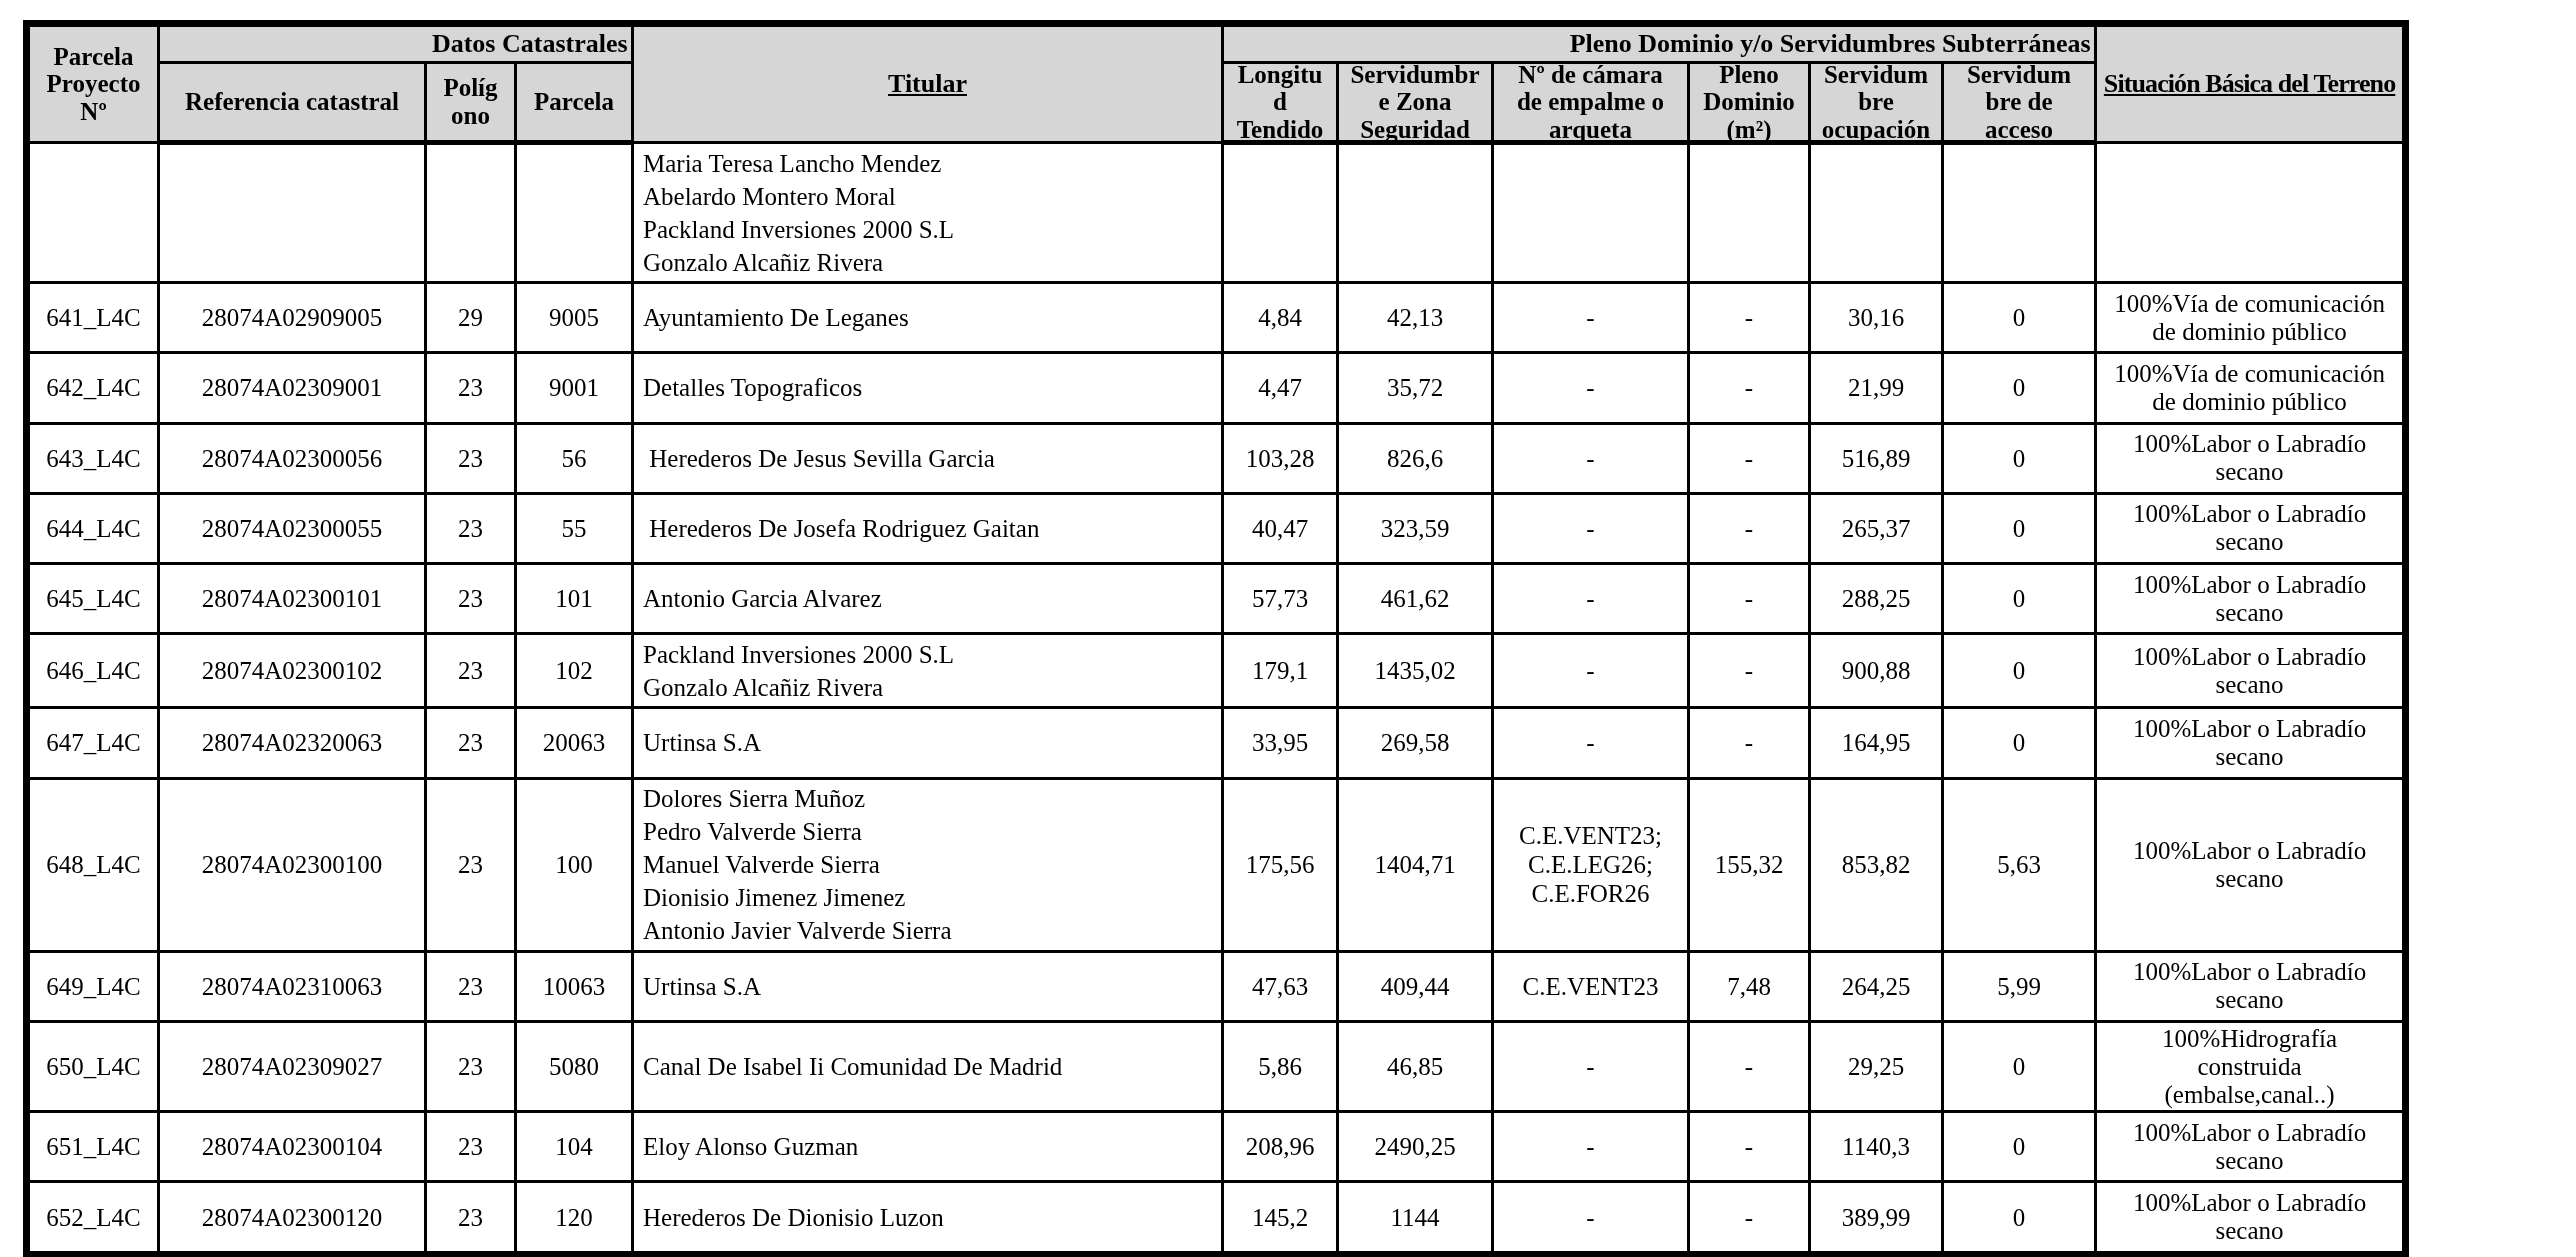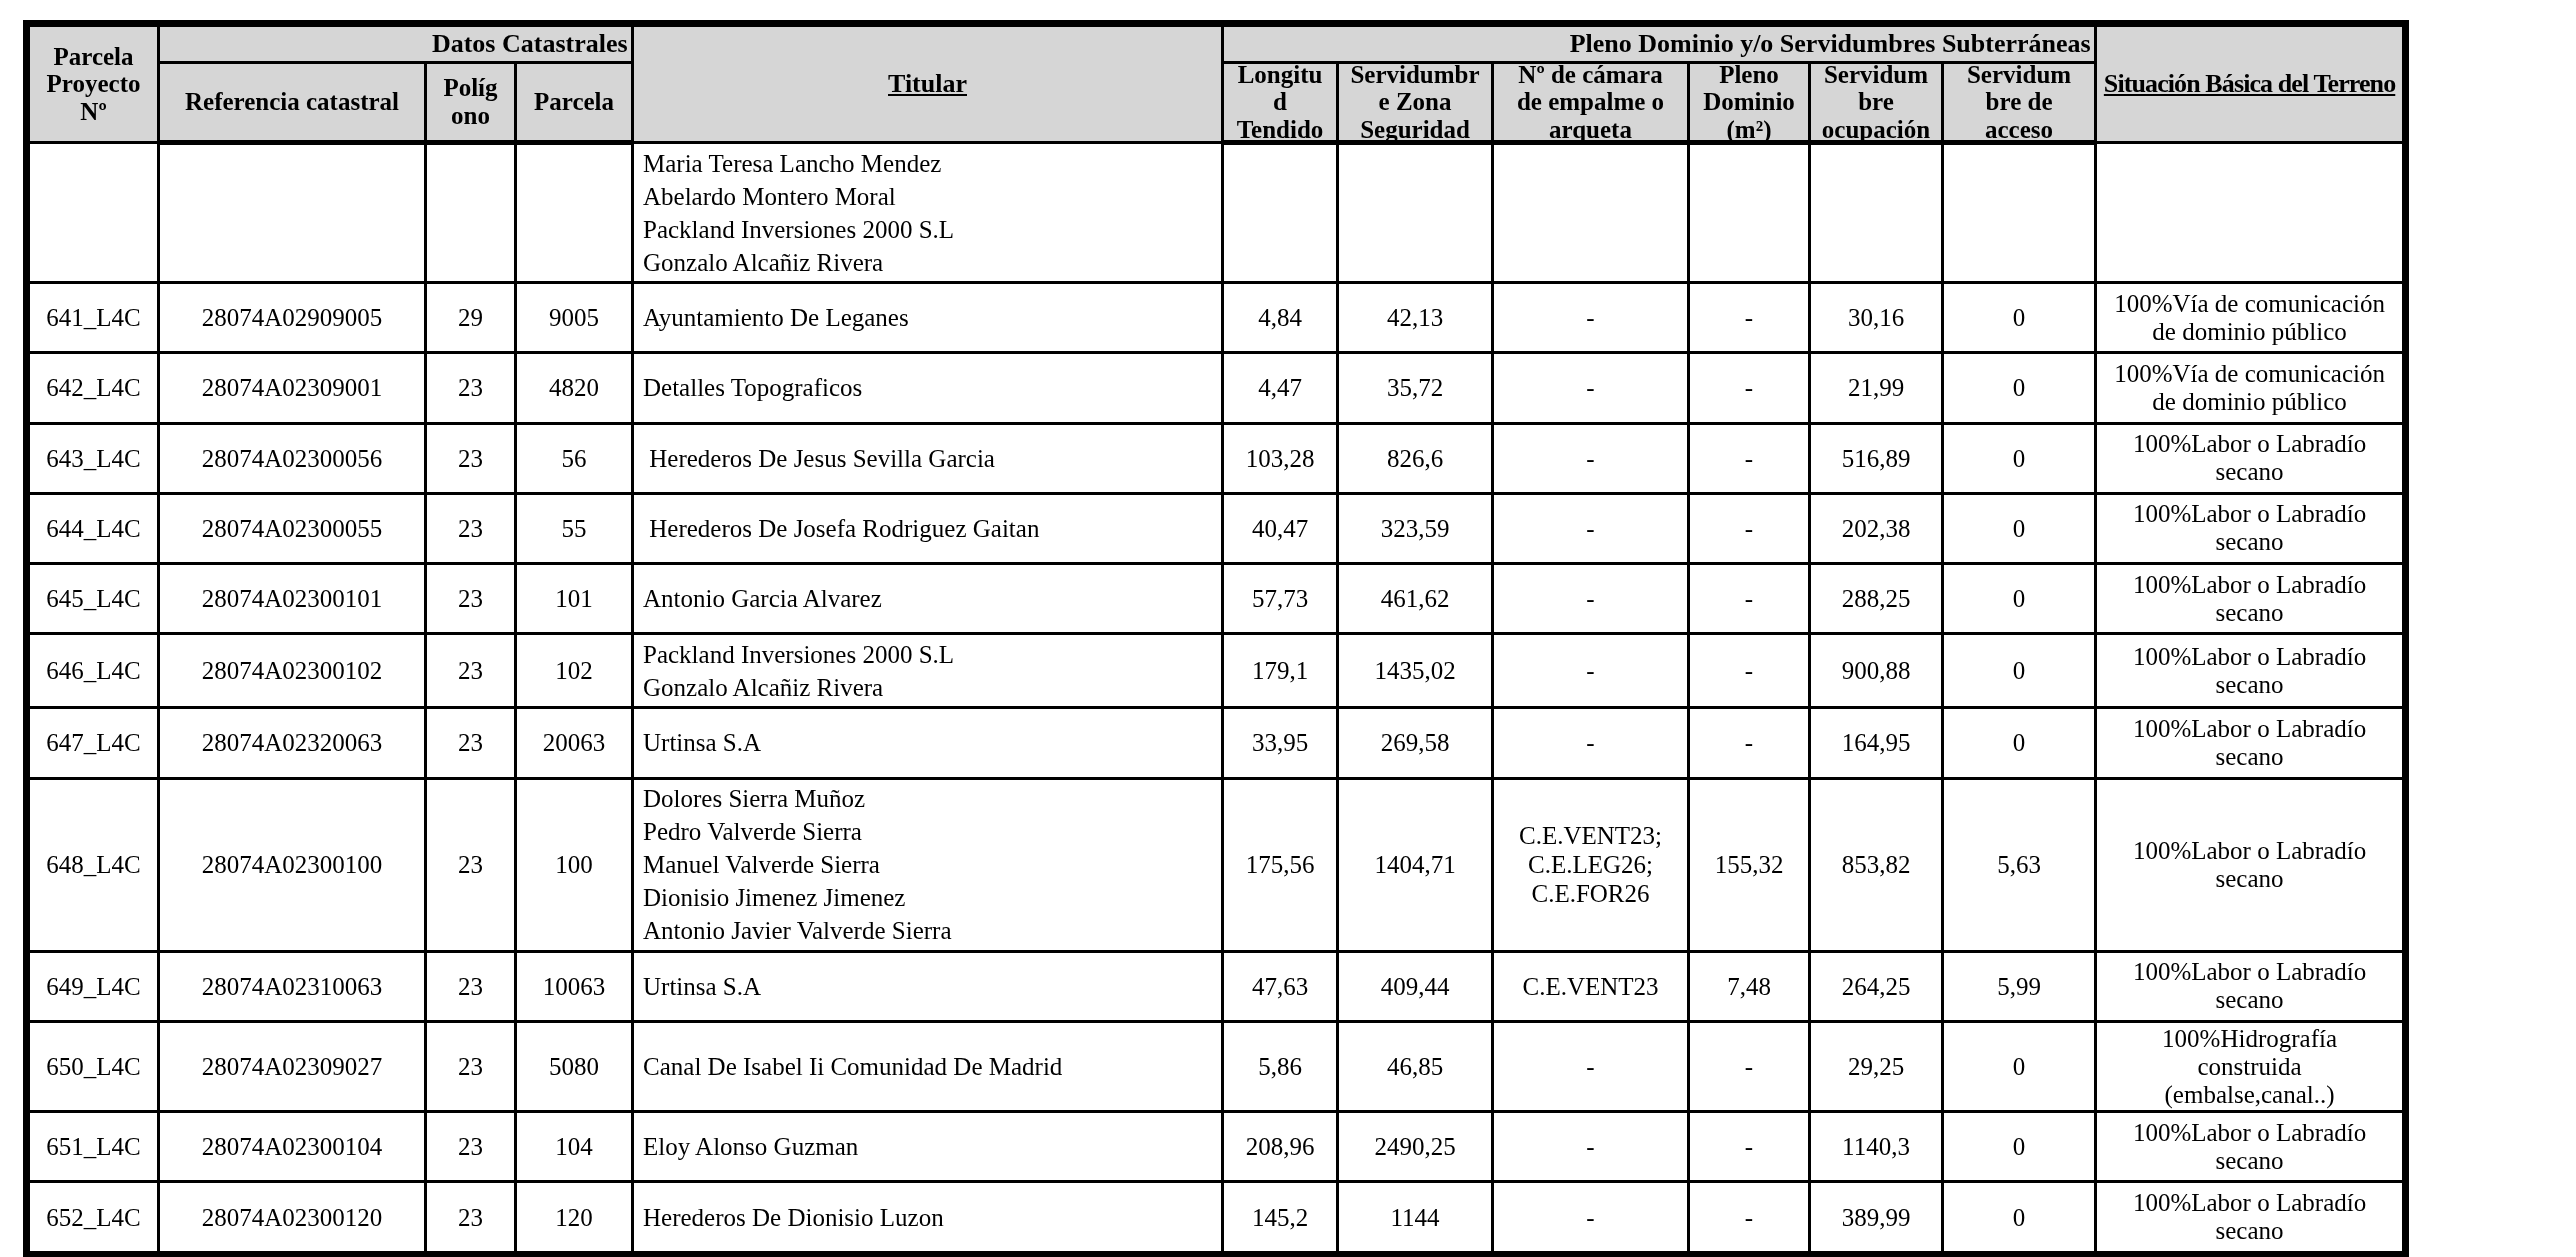--- a/index.html
+++ b/index.html
@@ -163,21 +163,21 @@
           <td class="col-camara">-</td>
           <td class="col-pleno">-</td>
           <td class="col-serv_ocup">30,16</td>
           <td class="col-serv_acceso">0</td>
           <td class="col-situacion">100%Vía de comunicación<br>de dominio público</td>
         </tr>
         <tr>
           <td class="col-id">642_L4C</td>
           <td class="col-ref">28074A02309001</td>
           <td class="col-poligono">23</td>
-          <td class="col-parcela">4820</td>
+          <td class="col-parcela">9001</td>
           <td class="col-titular">Detalles Topograficos</td>
           <td class="col-longitud">4,47</td>
           <td class="col-serv_zona">35,72</td>
           <td class="col-camara">-</td>
           <td class="col-pleno">-</td>
           <td class="col-serv_ocup">21,99</td>
           <td class="col-serv_acceso">0</td>
           <td class="col-situacion">100%Vía de comunicación<br>de dominio público</td>
         </tr>
         <tr>
@@ -197,21 +197,21 @@
         <tr>
           <td class="col-id">644_L4C</td>
           <td class="col-ref">28074A02300055</td>
           <td class="col-poligono">23</td>
           <td class="col-parcela">55</td>
           <td class="col-titular"> Herederos De Josefa Rodriguez Gaitan</td>
           <td class="col-longitud">40,47</td>
           <td class="col-serv_zona">323,59</td>
           <td class="col-camara">-</td>
           <td class="col-pleno">-</td>
-          <td class="col-serv_ocup">202,38</td>
+          <td class="col-serv_ocup">265,37</td>
           <td class="col-serv_acceso">0</td>
           <td class="col-situacion">100%Labor o Labradío<br>secano</td>
         </tr>
         <tr>
           <td class="col-id">645_L4C</td>
           <td class="col-ref">28074A02300101</td>
           <td class="col-poligono">23</td>
           <td class="col-parcela">101</td>
           <td class="col-titular">Antonio Garcia Alvarez</td>
           <td class="col-longitud">57,73</td>

